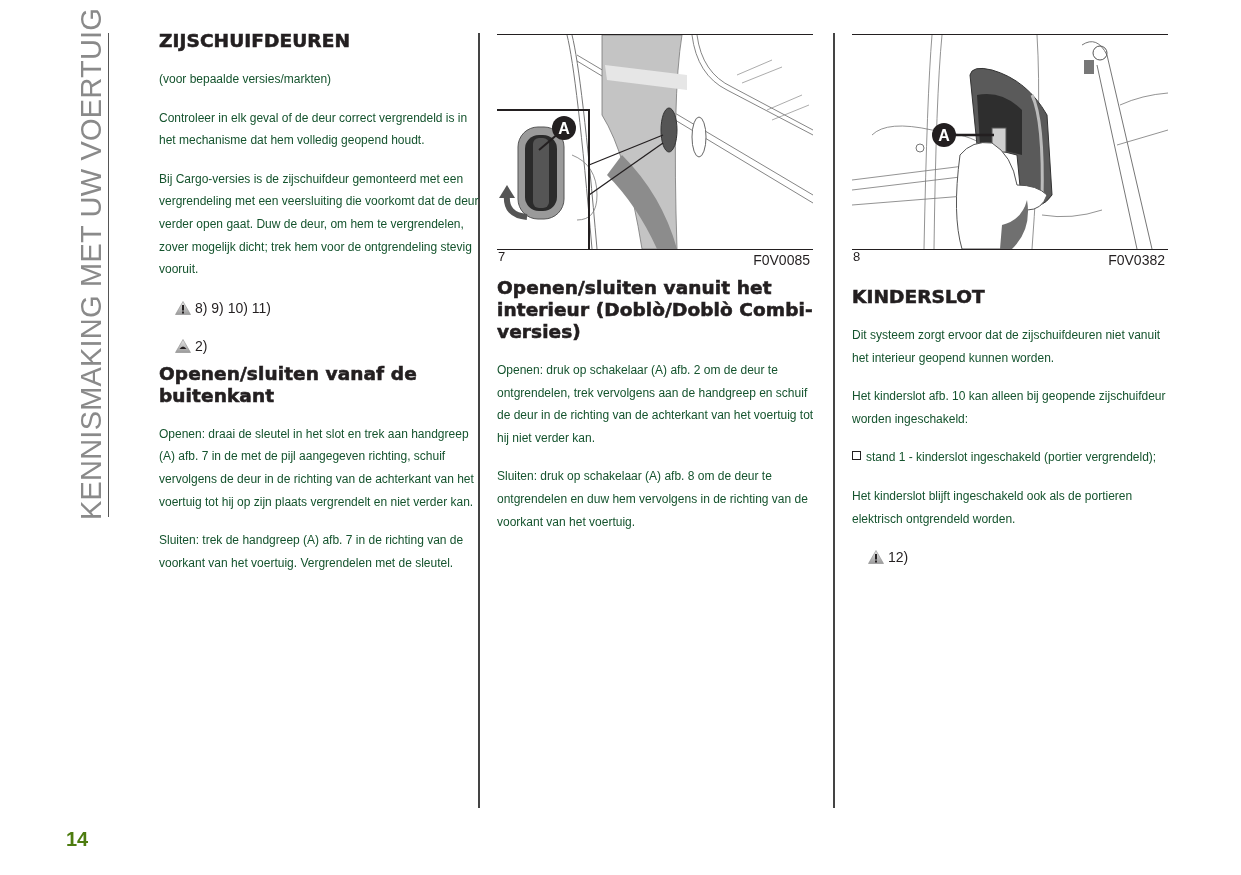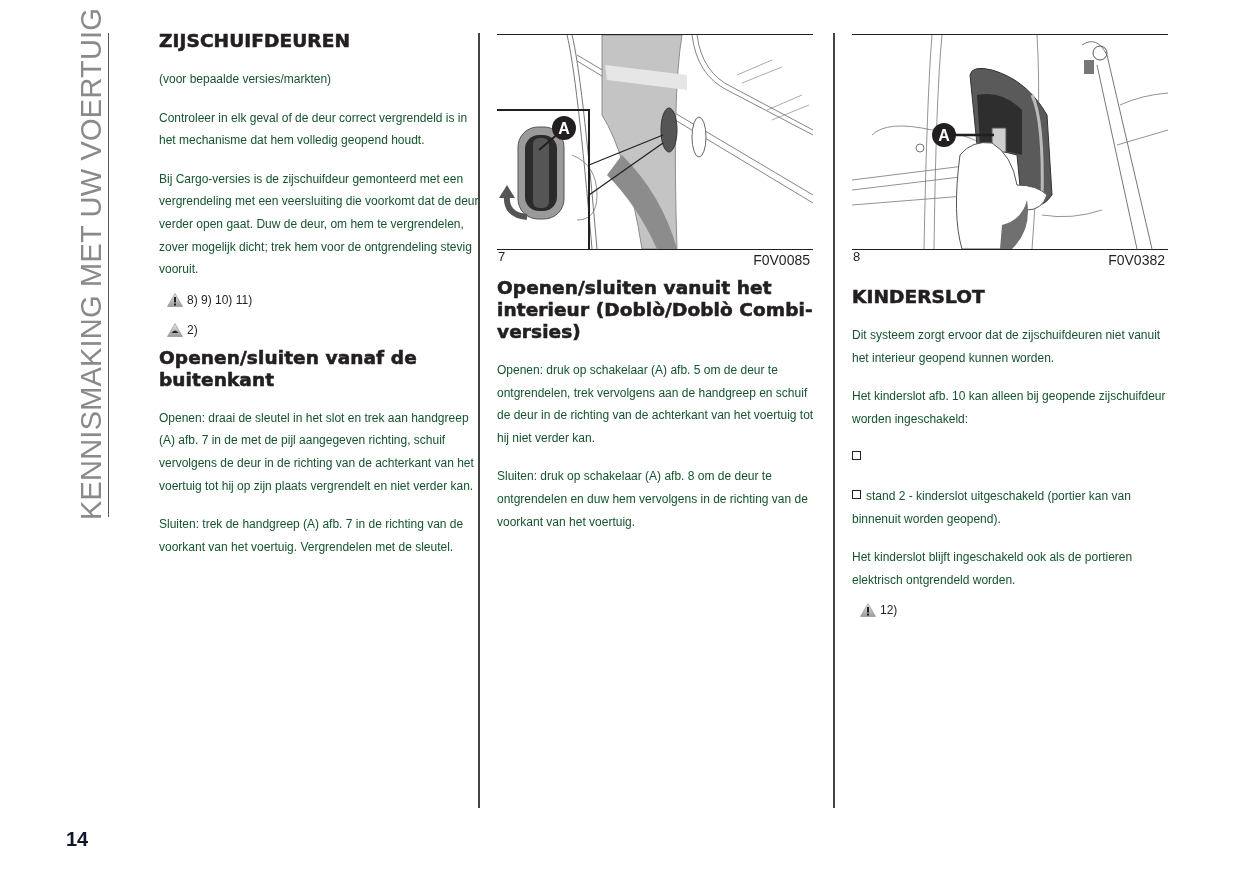--- a/index.html
+++ b/index.html
@@ -5,34 +5,34 @@
   html, body { margin:0; padding:0; background:#ffffff; }
   body { width:1241px; height:875px; position:relative; overflow:hidden;
          font-family:"Liberation Sans", sans-serif; color:#231f20; }
 
   .side-title { position:absolute; left:76px; top:520px; width:490px; height:30px;
     transform-origin:0 0; transform:rotate(-90deg);
     font-family:"Liberation Sans", sans-serif; font-size:29px; letter-spacing:0.2px;
     color:#8a8a8a; font-weight:normal; white-space:nowrap; line-height:30px; }
   .side-rule { position:absolute; left:108px; top:33px; width:1px; height:484px; background:#555; }
 
-  .page-num { position:absolute; left:66px; top:828px; font-size:20px; font-weight:bold; color:#0f172a; }
+  .page-num { position:absolute; left:66px; top:828px; font-size:20px; font-weight:bold; color:#4d7c0f; }
 
   .col { position:absolute; top:30px; }
   .col-1 { left:159px; width:325px; }
   .col-2 { left:497px; width:320px; }
   .col-3 { left:852px; width:320px; }
 
   .divider { position:absolute; top:33px; width:1.5px; height:775px; background:#444; }
 
   h2 { margin:0; font-family:"DejaVu Sans", sans-serif; font-weight:900; font-size:18.5px;
        line-height:22px; color:#231f20; letter-spacing:0.1px; -webkit-text-stroke:0.6px #231f20; }
   p { margin:16px 0 2px 0; font-size:12px; line-height:22.6px; color:#14532d; }
   p.sub { margin-bottom:2px; }
-  .refs { font-size:12px; line-height:22px; display:flex; align-items:center; gap:4px; margin:8px; }
+  .refs { font-size:14px; line-height:22px; display:flex; align-items:center; gap:4px; margin:16px; }
   .warn-icon { display:inline-block; width:16px; height:14px; }
 
   .figure { position:relative; width:316px; height:234px; }
   .fig-frame { position:absolute; left:0; top:4px; width:316px; height:214px;
                border-top:1.5px solid #231f20; border-bottom:1.5px solid #231f20; overflow:hidden; background:#fff; }
   .fig-num { position:absolute; left:1px; top:219px; font-size:13px; }
   .fig-code { position:absolute; right:3px; top:222px; font-size:14px; }
 
   .bullet { display:inline-block; width:9px; height:9px; border:1.8px solid #231f20;
             margin-right:5px; vertical-align:1px; box-sizing:border-box; }
@@ -115,21 +115,21 @@
 
         <line x1="42" y1="115" x2="62" y2="98" stroke="#231f20" stroke-width="2"></line>
         <circle cx="67" cy="93" r="12" fill="#231f20"></circle>
         <text x="67" y="99" text-anchor="middle" font-family="Liberation Sans, sans-serif" font-weight="bold" font-size="16" fill="#fff">A</text>
       </svg>
     </div>
     <span class="fig-num">7</span>
     <span class="fig-code">F0V0085</span>
   </div>
   <h2 style="margin-top:13px;">Openen/sluiten vanuit het interieur (Doblò/Doblò Combi-versies)</h2>
-  <p>Openen: druk op schakelaar (A) afb. 5 om de deur te ontgrendelen, trek vervolgens aan de handgreep en schuif de deur in de richting van de achterkant van het voertuig tot hij niet verder kan.</p>
+  <p>Openen: druk op schakelaar (A) afb. 2 om de deur te ontgrendelen, trek vervolgens aan de handgreep en schuif de deur in de richting van de achterkant van het voertuig tot hij niet verder kan.</p>
   <p>Sluiten: druk op schakelaar (A) afb. 8 om de deur te ontgrendelen en duw hem vervolgens in de richting van de voorkant van het voertuig.</p>
 </div>
 
 <div class="col col-3">
   <div class="figure">
     <div class="fig-frame">
       <svg width="316" height="214" viewBox="0 0 316 214">
 
         <path d="M80 0 Q75 60 72 214" stroke="#777" fill="none" stroke-width="0.8"></path>
         <path d="M90 0 Q84 60 82 214" stroke="#777" fill="none" stroke-width="0.8"></path>
@@ -160,22 +160,21 @@
         <circle cx="92" cy="100" r="12" fill="#231f20"></circle>
         <text x="92" y="106" text-anchor="middle" font-family="Liberation Sans, sans-serif" font-weight="bold" font-size="16" fill="#fff">A</text>
       </svg>
     </div>
     <span class="fig-num">8</span>
     <span class="fig-code">F0V0382</span>
   </div>
   <h2 style="margin-top:22px;">KINDERSLOT</h2>
   <p>Dit systeem zorgt ervoor dat de zijschuifdeuren niet vanuit het interieur geopend kunnen worden.</p>
   <p>Het kinderslot afb. 10 kan alleen bij geopende zijschuifdeur worden ingeschakeld:</p>
-  <p><span class="bullet"></span></p>
-  <p><span class="bullet"></span><span>stand 2 - kinderslot uitgeschakeld (portier kan van binnenuit worden geopend).</span></p>
+  <p><span class="bullet"></span><span>stand 1 - kinderslot ingeschakeld (portier vergrendeld);</span></p>
   <p>Het kinderslot blijft ingeschakeld ook als de portieren elektrisch ontgrendeld worden.</p>
   <div class="refs">
     <svg class="warn-icon" viewBox="0 0 16 14">
       <path d="M8 0.5 L15.5 13.5 L0.5 13.5 Z" fill="url(#g1)" stroke="#8a8a8a" stroke-width="0.6"></path>
       <rect x="7" y="4" width="2" height="5.5" fill="#231f20"></rect>
         <rect x="7" y="10.5" width="2" height="2" fill="#231f20"></rect>
     </svg>
     <span>12)</span>
   </div>
 </div>

